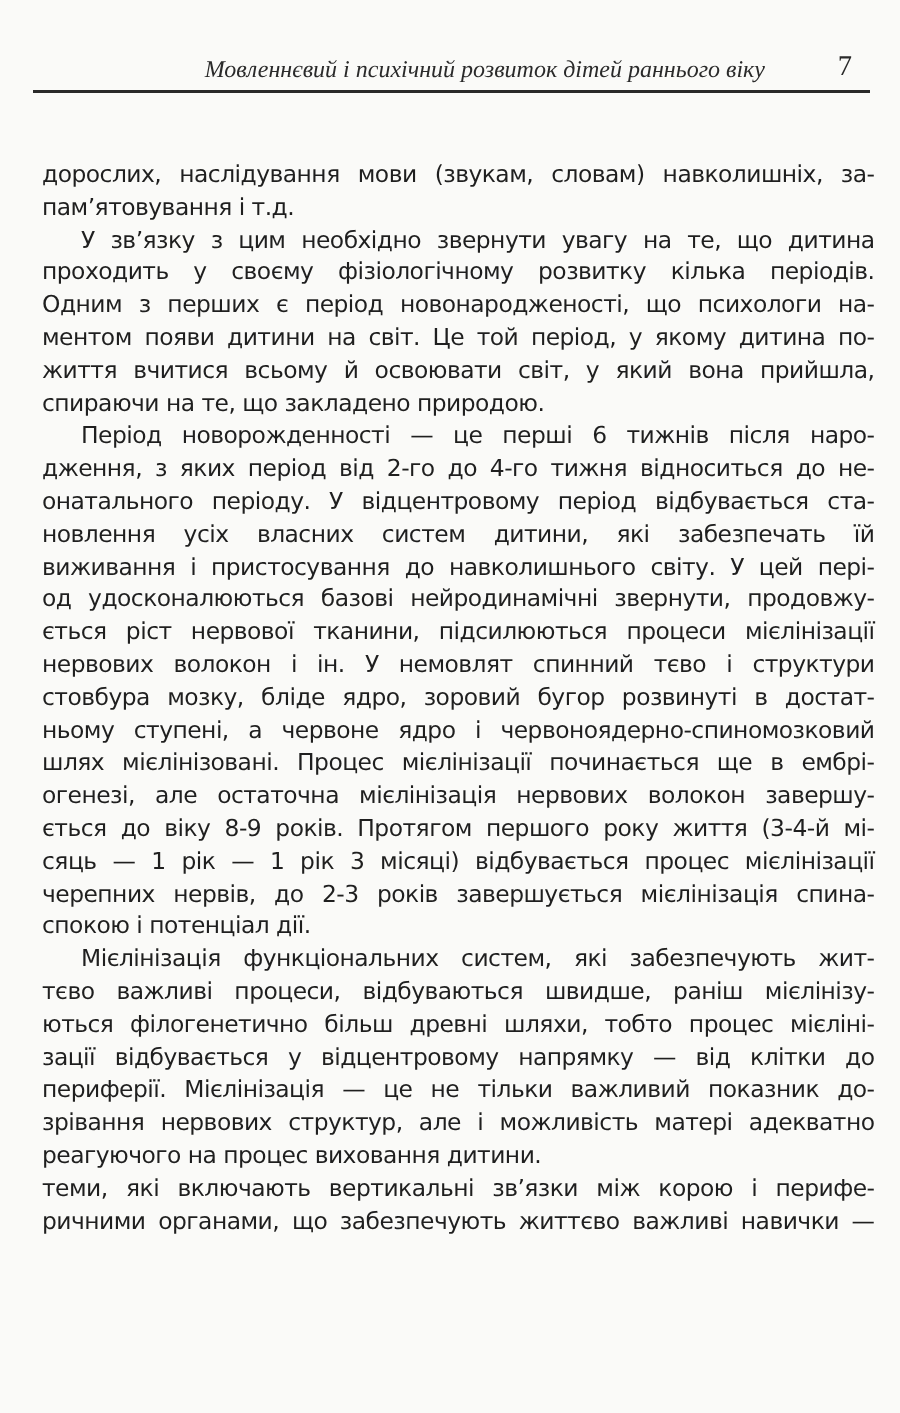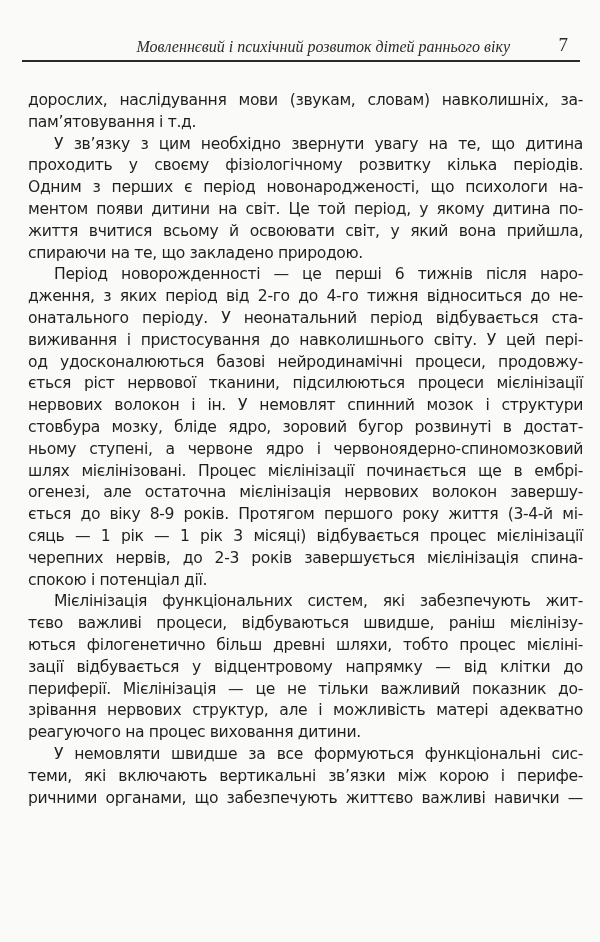--- a/index.html
+++ b/index.html
@@ -19,21 +19,21 @@
     font-family:"Liberation Serif", serif;
     font-style:italic; font-size:16px; color:#2a2a2a;
     white-space:nowrap;
   }
   .page-number {
     position:absolute; right:12px; top:0px;
     font-family:"Liberation Serif", serif;
     font-size:19px; color:#2a2a2a;
   }
   .body-text {
-    position:absolute; left:28px; top:90px; width:555px;
+    position:absolute; left:28px; top:106px; width:555px;
     font-family:"DejaVu Sans", sans-serif;
     font-size:15.6px; line-height:21.8px;
     letter-spacing:-0.35px;
     color:#1f1f1f;
   }
   .line {
     display:block; white-space:nowrap; height:21.8px;
     text-align:justify; text-align-last:justify;
   }
   .line.last { text-align-last:left; }
@@ -60,25 +60,26 @@
       <span class="line">проходить у своєму фізіологічному розвитку кілька періодів.</span>
       <span class="line">Одним з перших є період новонародженості, що психологи на-</span>
       <span class="line">ментом появи дитини на світ. Це той період, у якому дитина по-</span>
       <span class="line">життя вчитися всьому й освоювати світ, у який вона прийшла,</span>
       <span class="line last">спираючи на те, що закладено природою.</span>
     </div>
 
     <div>
       <span class="line indent">Період новорожденності — це перші 6 тижнів після наро-</span>
       <span class="line">дження, з яких період від 2-го до 4-го тижня відноситься до не-</span>
-      <span class="line">онатального періоду. У неонатальний період відбувається ста-</span>
+      <span class="line">онатального періоду. У відцентровому період відбувається ста-</span>
+      <span class="line">новлення усіх власних систем дитини, які забезпечать їй</span>
       <span class="line">виживання і пристосування до навколишнього світу. У цей пері-</span>
-      <span class="line">од удосконалюються базові нейродинамічні процеси, продовжу-</span>
+      <span class="line">од удосконалюються базові нейродинамічні звернути, продовжу-</span>
       <span class="line">ється ріст нервової тканини, підсилюються процеси мієлінізації</span>
-      <span class="line">нервових волокон і ін. У немовлят спинний мозок і структури</span>
+      <span class="line">нервових волокон і ін. У немовлят спинний тєво і структури</span>
       <span class="line">стовбура мозку, бліде ядро, зоровий бугор розвинуті в достат-</span>
       <span class="line">ньому ступені, а червоне ядро і червоноядерно-спиномозковий</span>
       <span class="line">шлях мієлінізовані. Процес мієлінізації починається ще в ембрі-</span>
       <span class="line">огенезі, але остаточна мієлінізація нервових волокон завершу-</span>
       <span class="line">ється до віку 8-9 років. Протягом першого року життя (3-4-й мі-</span>
       <span class="line">сяць — 1 рік — 1 рік 3 місяці) відбувається процес мієлінізації</span>
       <span class="line">черепних нервів, до 2-3 років завершується мієлінізація спина-</span>
       <span class="line last">спокою і потенціал дії.</span>
     </div>
 
@@ -86,18 +87,17 @@
       <span class="line indent">Мієлінізація функціональних систем, які забезпечують жит-</span>
       <span class="line">тєво важливі процеси, відбуваються швидше, раніш мієлінізу-</span>
       <span class="line">ються філогенетично більш древні шляхи, тобто процес мієліні-</span>
       <span class="line">зації відбувається у відцентровому напрямку — від клітки до</span>
       <span class="line">периферії. Мієлінізація — це не тільки важливий показник до-</span>
       <span class="line">зрівання нервових структур, але і можливість матері адекватно</span>
       <span class="line last">реагуючого на процес виховання дитини.</span>
     </div>
 
     <div>
-      <span class="line indent">У немовляти швидше за все формуються функціональні сис-</span>
       <span class="line">теми, які включають вертикальні зв’язки між корою і перифе-</span>
       <span class="line">ричними органами, що забезпечують життєво важливі навички —</span>
     </div>
   </div>
 </div>
 
 </body></html>

